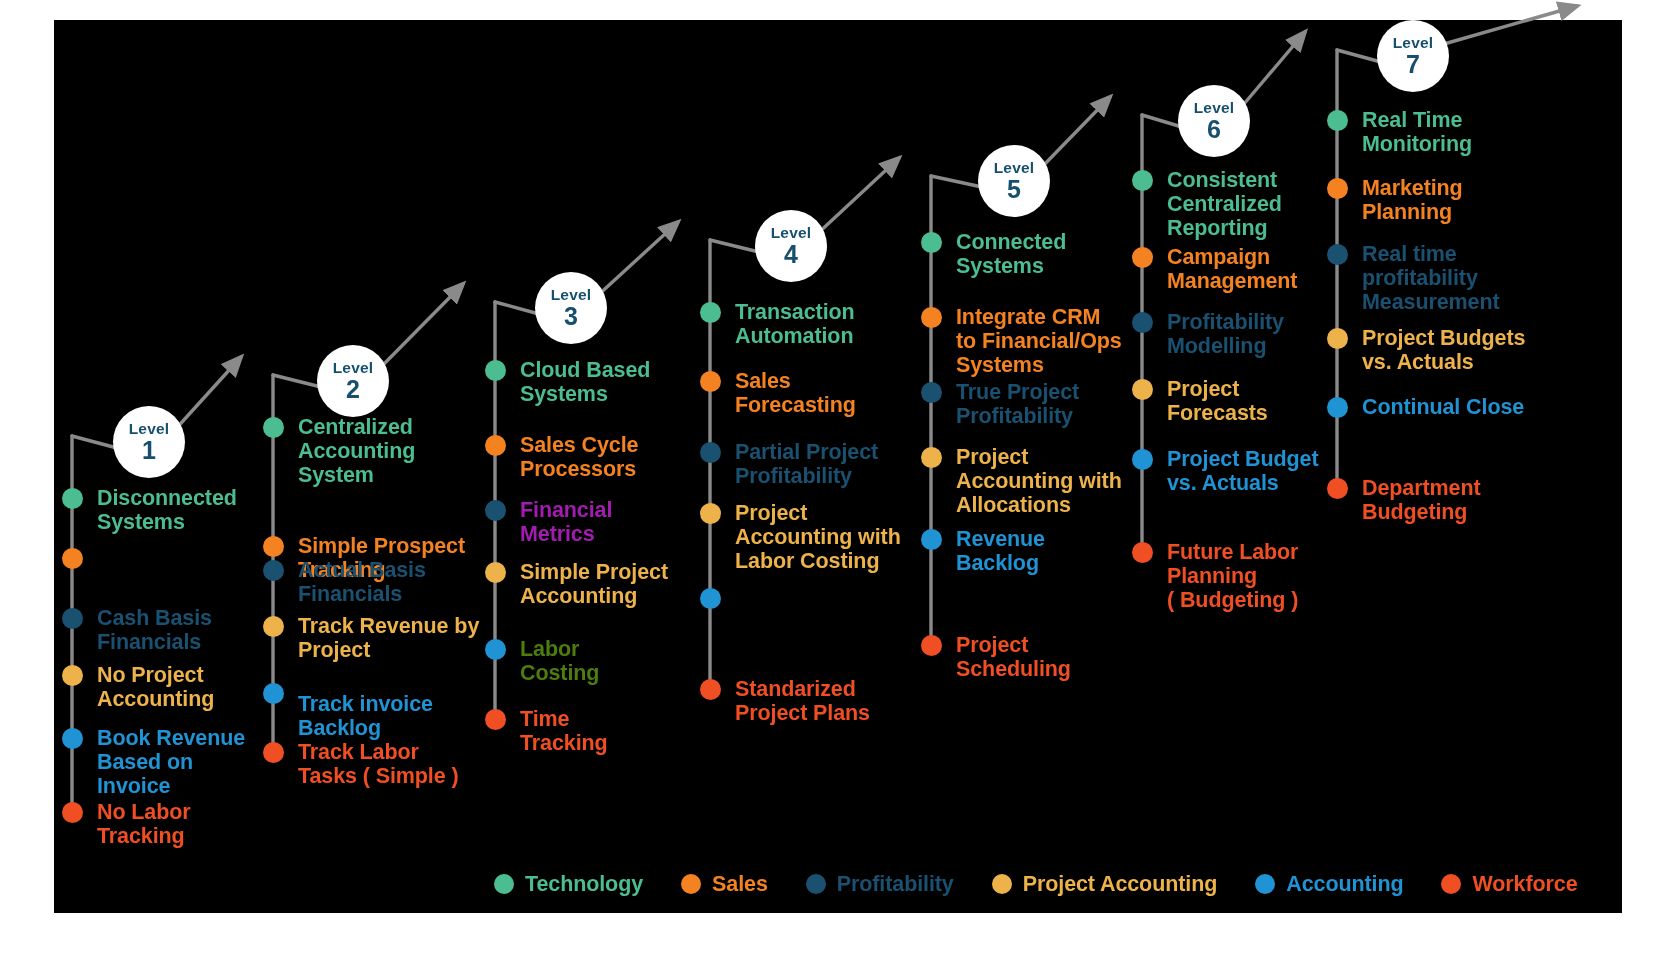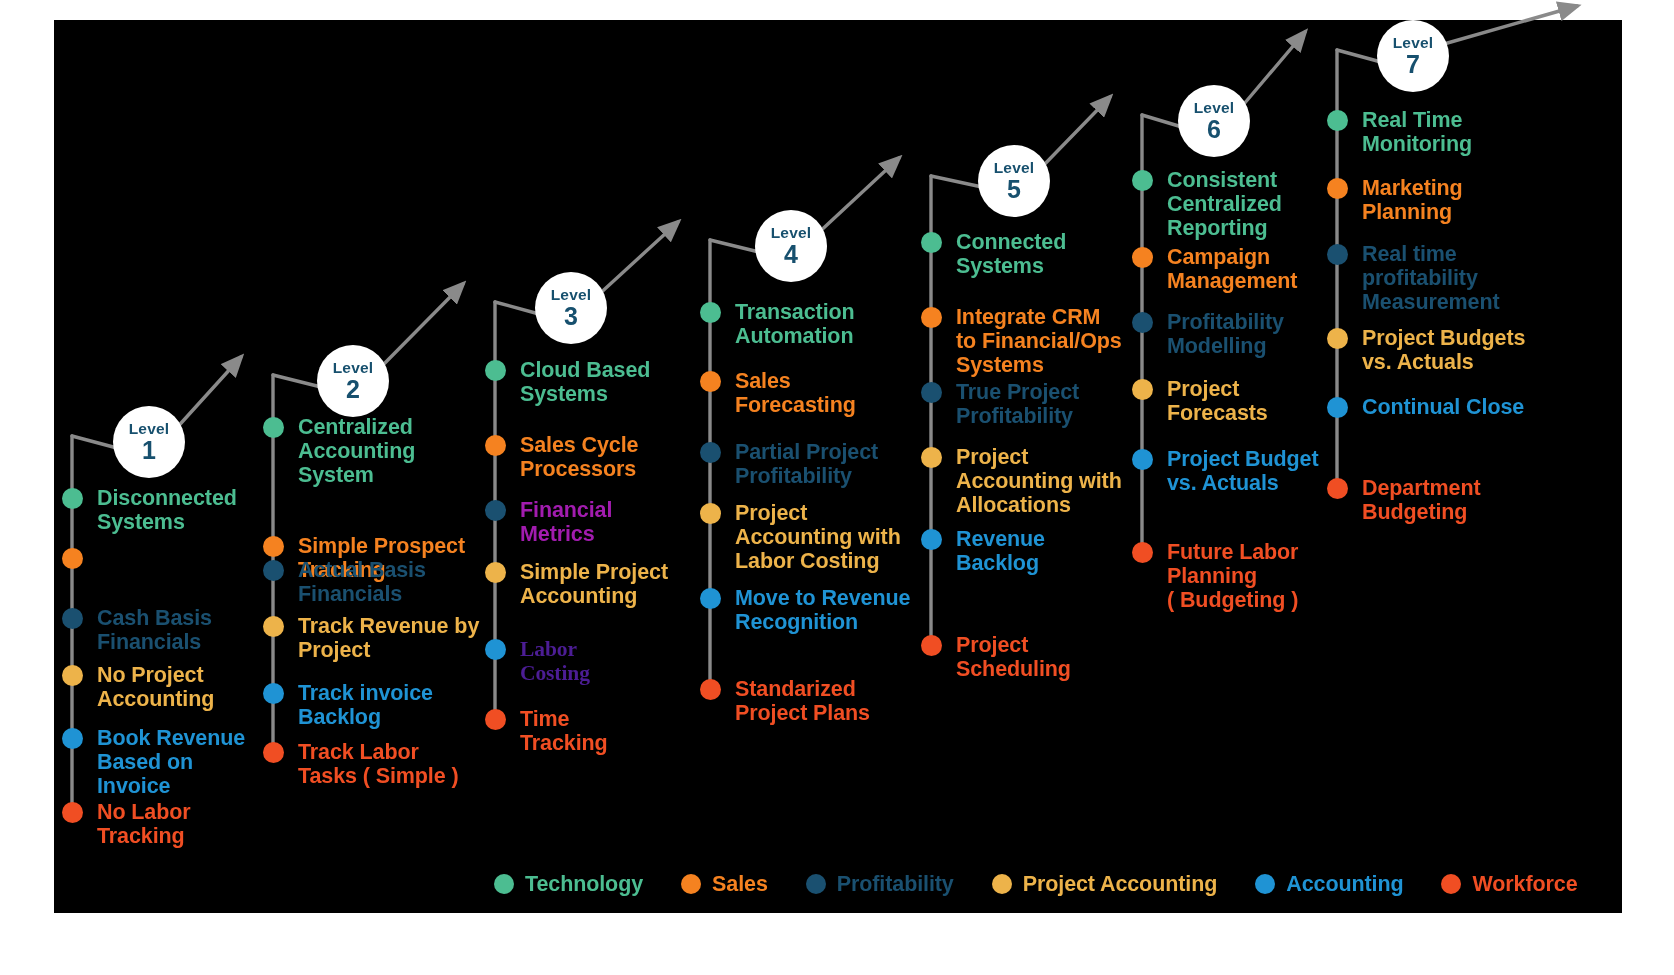--- a/index.html
+++ b/index.html
@@ -245,21 +245,21 @@
             <span class="item-label" style="color: rgb(26, 80, 112);">Actual Basis
 Financials</span>
           </div>
           <div class="item" style="top: 614px;">
             <span class="dot" style="background: rgb(237, 179, 74);"></span>
             <span class="item-label" style="color: rgb(237, 179, 74);">Track Revenue by
 Project</span>
           </div>
           <div class="item" style="top: 681px;">
             <span class="dot" style="background: rgb(31, 147, 212);"></span>
-            <span class="item-label" style="color: rgb(31, 147, 212);">Track invoice
+            <span class="item-label" style="color: rgb(31, 147, 212); margin-top: 11px;">Track invoice
 Backlog</span>
           </div>
           <div class="item" style="top: 740px;">
             <span class="dot" style="background: rgb(240, 78, 35);"></span>
             <span class="item-label" style="color: rgb(240, 78, 35);">Track Labor
 Tasks ( Simple )</span>
           </div>
         </div>
       </div>
       <div class="level-col" style="left: 485px; top: 0px;">
@@ -283,21 +283,21 @@
             <span class="item-label" style="color: #a21caf;">Financial
 Metrics</span>
           </div>
           <div class="item" style="top: 560px;">
             <span class="dot" style="background: rgb(237, 179, 74);"></span>
             <span class="item-label" style="color: rgb(237, 179, 74);">Simple Project
 Accounting</span>
           </div>
           <div class="item" style="top: 637px;">
             <span class="dot" style="background: rgb(31, 147, 212);"></span>
-            <span class="item-label" style="color: #4c1d95; font-family: Liberation Serif, serif;">Labor
+            <span class="item-label" style="color: #4d7c0f;">Labor
 Costing</span>
           </div>
           <div class="item" style="top: 707px;">
             <span class="dot" style="background: rgb(240, 78, 35);"></span>
             <span class="item-label" style="color: rgb(240, 78, 35);">Time
 Tracking</span>
           </div>
         </div>
       </div>
       <div class="level-col" style="left: 700px; top: 0px;">
@@ -322,22 +322,20 @@
 Profitability</span>
           </div>
           <div class="item" style="top: 501px;">
             <span class="dot" style="background: rgb(237, 179, 74);"></span>
             <span class="item-label" style="color: rgb(237, 179, 74);">Project
 Accounting with
 Labor Costing</span>
           </div>
           <div class="item" style="top: 586px;">
             <span class="dot" style="background: rgb(31, 147, 212);"></span>
-            <span class="item-label" style="color: rgb(31, 147, 212);">Move to Revenue
-Recognition</span>
           </div>
           <div class="item" style="top: 677px;">
             <span class="dot" style="background: rgb(240, 78, 35);"></span>
             <span class="item-label" style="color: rgb(240, 78, 35);">Standarized
 Project Plans</span>
           </div>
         </div>
       </div>
       <div class="level-col" style="left: 921px; top: 0px;">
         <div class="level-badge" style="left: 57px; top: 145px;">

